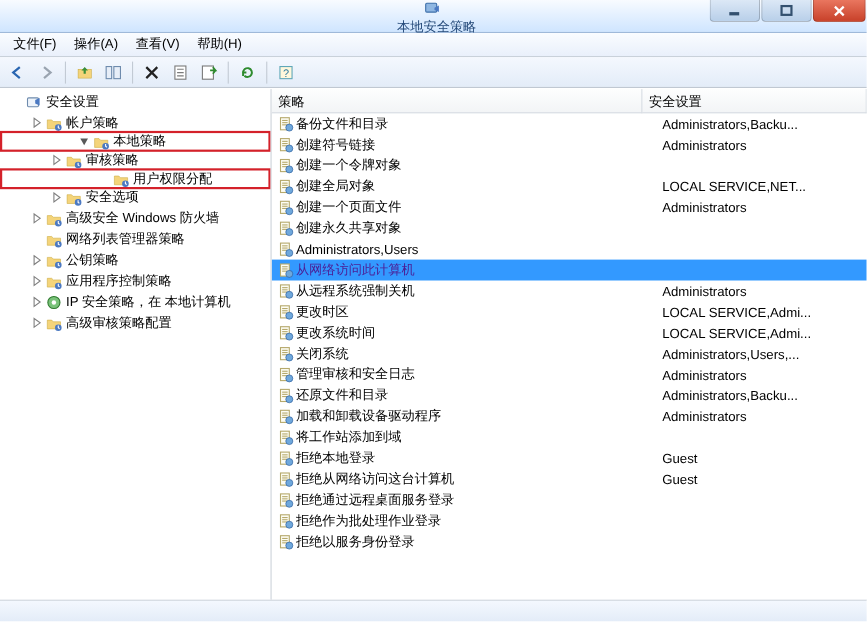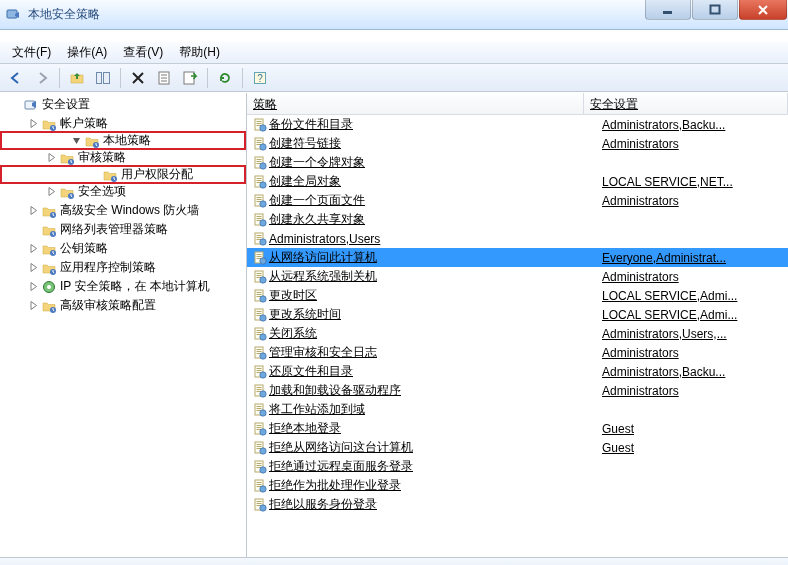--- a/index.html
+++ b/index.html
@@ -7,20 +7,21 @@
   body { width: 788px; height: 565px; background: #fff; overflow: hidden; }
 
   
   .titlebar {
     height: 30px;
     background: linear-gradient(to bottom, #f8fbff 0%, #e7f2ff 40%, #cfe5ff 100%);
     border-bottom: 1px solid #9fb9d9;
     display: flex; align-items: center;
     padding-left: 6px;
     position: relative;
+    flex-direction: column;
   }
   .titlebar .app-icon {
     width: 16px; height: 16px;
     margin-right: 6px;
     display: flex; align-items: center; justify-content: center;
   }
   .titlebar .title-text { font-size: 12px; color: #254a7a; }
   .win-btns {
     position: absolute; right: 0; top: 0;
     display: flex;
@@ -39,21 +40,20 @@
   .win-btn svg { display:block; }
 
   
   .menubar {
     height: 22px;
     background: linear-gradient(#fafcff,#e9f0fb);
     border-bottom: 1px solid #c4ccd6;
     display: flex; align-items: center;
     font-size: 12px;
     padding-left: 4px;
-    margin-top: 12px;
   }
   .menubar .menu-item { padding: 2px 8px; cursor: default; }
 
   
   .toolbar {
     height: 28px;
     background: linear-gradient(#f4f8fe,#e3ecf8);
     border-bottom: 1px solid #c0c8d2;
     display: flex; align-items: center;
     gap: 2px;
@@ -95,21 +95,20 @@
   }
   .tree-row .node-icon { width:16px; height:16px; margin-right:3px; display:inline-flex;align-items:center;justify-content:center; }
   .tree-row .node-label { }
   .highlight-red { border:2px solid #d4212a; margin:-2px 0; position:relative; z-index:2;padding-left:45px; }
 
   .list-pane {
     flex:1; overflow-y:scroll; overflow-x:hidden;
     font-size: 12px;
     background:#fff;
     position:relative;
-    text-decoration:underline;
   }
   .list-header {
     position: sticky; top: 0;
     display:flex;
     background: linear-gradient(#fdfefe,#f2f4f6);
     height:22px;
     font-size:12px;
   }
   .list-header .col {
     border-right:1px solid #d7dde3;
@@ -120,21 +119,21 @@
   .col-setting { flex:1; }
 
   .list-row {
     display:flex; height:19px; align-items:center;
     padding-left:4px;
     white-space:nowrap;
   }
   .list-row .row-icon { width:18px; display:inline-flex;align-items:center;justify-content:center; }
   .list-row .cell-policy { width: 333px; overflow:hidden; text-overflow:ellipsis; }
   .list-row .cell-setting { flex:1; overflow:hidden; text-overflow:ellipsis; padding-right:4px; }
-  .list-row.selected { background:#3399ff; color:#000000;align-items:center; }
+  .list-row.selected { background:#3399ff; color:#4c1d95;align-items:center; }
 
   
   .statusbar {
     height:20px;
     background: linear-gradient(#f4f8fe,#e3ecf8);
     border-top:1px solid #c0c8d2;
   }
 
   
   .folder-svg { fill:#f4d47a; stroke:#caa93d; stroke-width:.5; }
@@ -509,21 +508,20 @@
           <span class="row-icon">
             <svg width="16" height="16">
               <rect x="3" y="2" width="8" height="11" fill="#fdfdf4" stroke="#b6a96c"></rect>
               <rect x="4.5" y="4" width="5" height="1" fill="#b6a96c"></rect>
               <rect x="4.5" y="6" width="5" height="1" fill="#b6a96c"></rect>
               <rect x="4.5" y="8" width="5" height="1" fill="#b6a96c"></rect>
               <circle cx="11" cy="11" r="3.2" fill="#6fa8dc" stroke="#2a5d9e" stroke-width=".6"></circle>
             </svg>
           </span>
           <span class="cell-policy">从网络访问此计算机</span>
-          <span class="cell-setting">Everyone,Administrat...</span>
         </div>
         <div class="list-row">
           <span class="row-icon">
             <svg width="16" height="16">
               <rect x="3" y="2" width="8" height="11" fill="#fdfdf4" stroke="#b6a96c"></rect>
               <rect x="4.5" y="4" width="5" height="1" fill="#b6a96c"></rect>
               <rect x="4.5" y="6" width="5" height="1" fill="#b6a96c"></rect>
               <rect x="4.5" y="8" width="5" height="1" fill="#b6a96c"></rect>
               <circle cx="11" cy="11" r="3.2" fill="#6fa8dc" stroke="#2a5d9e" stroke-width=".6"></circle>
             </svg>

